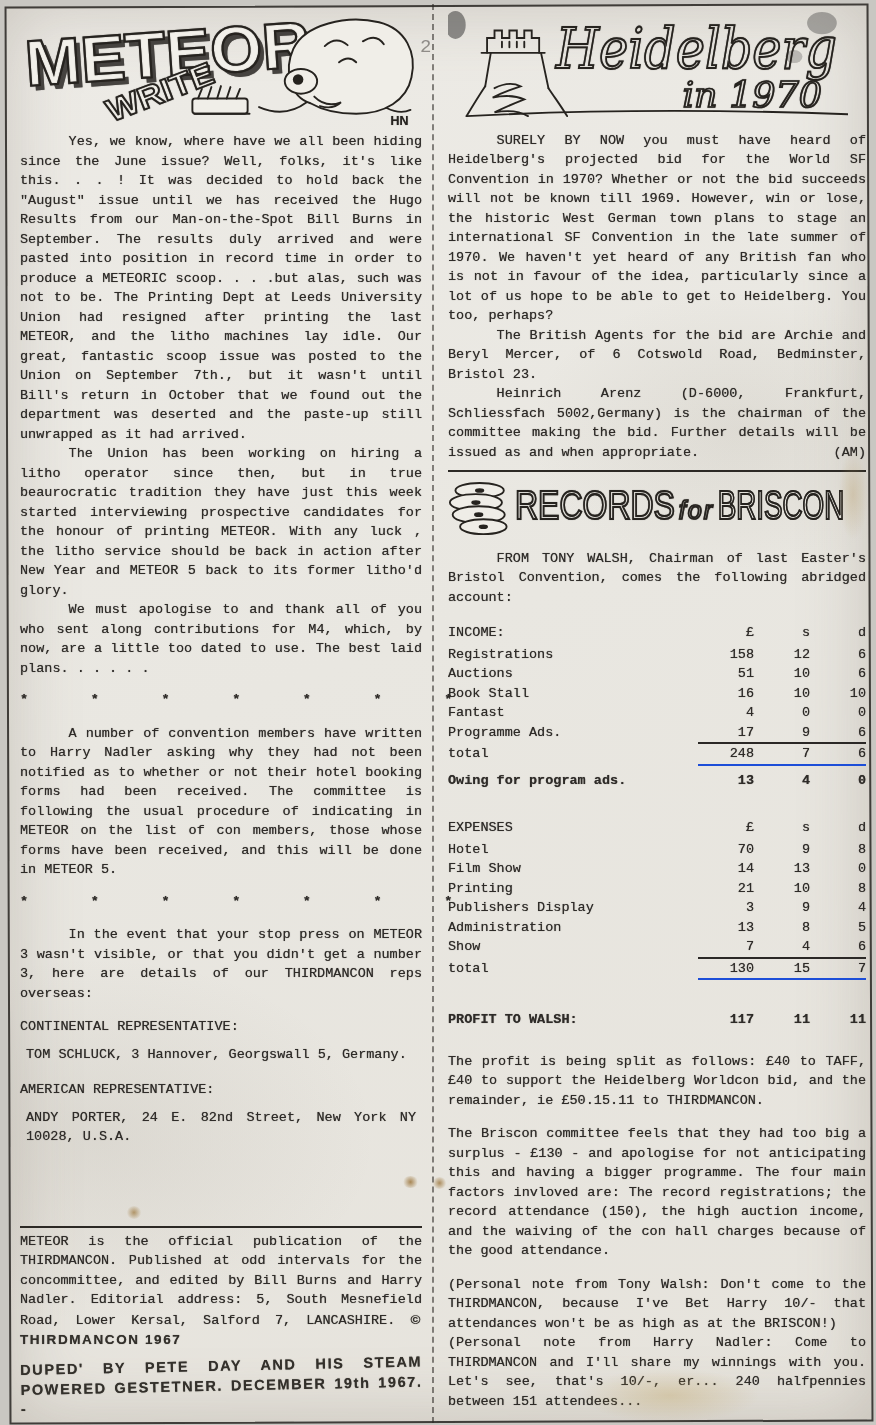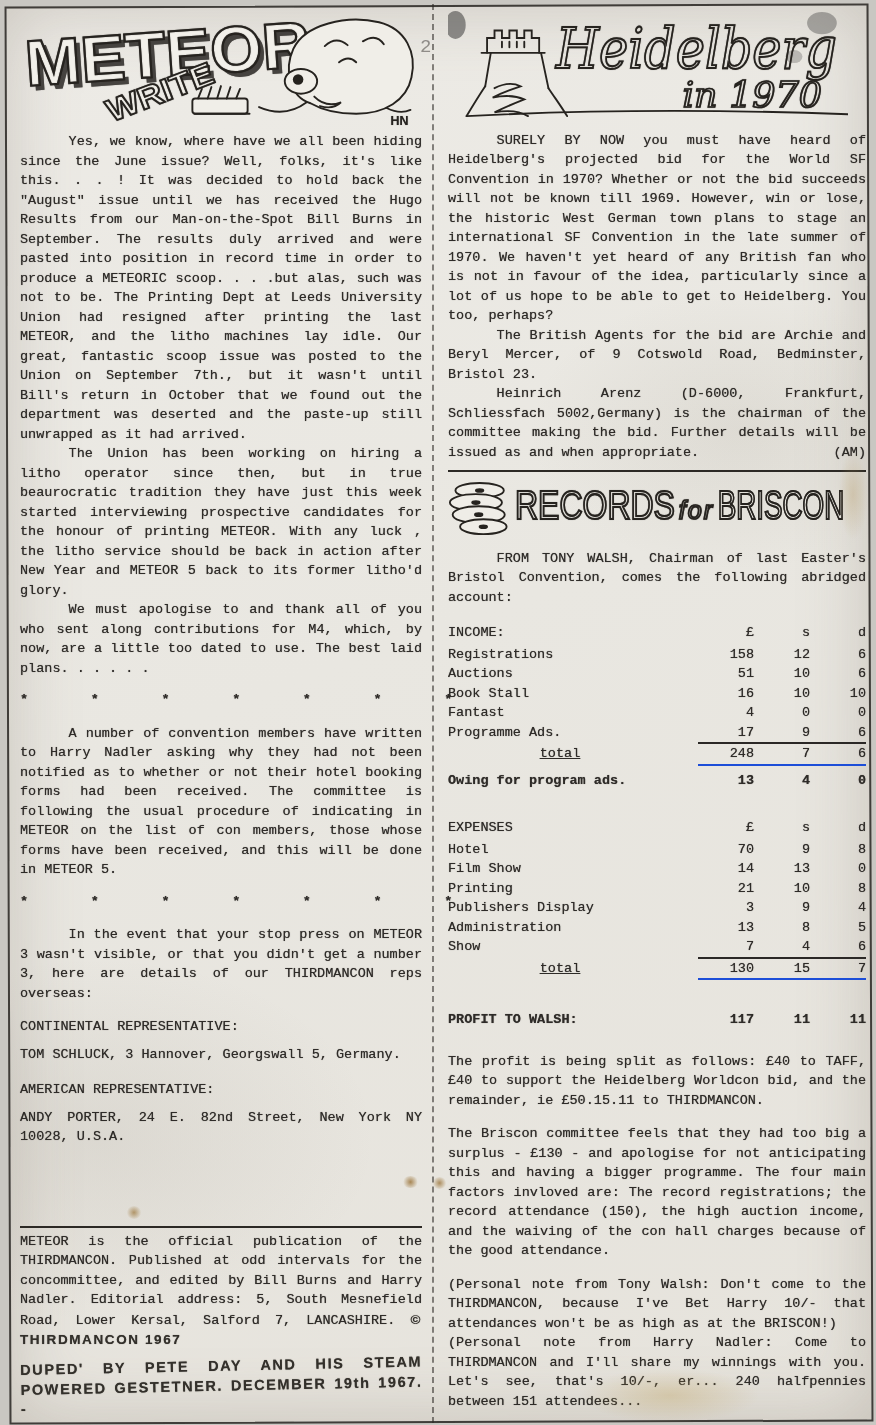--- a/index.html
+++ b/index.html
@@ -34,21 +34,21 @@
     text-align:justify;
     text-shadow: 0 0 0.8px rgba(44,41,37,0.75);
   }
   .tw p { margin:0; }
   p.ind { text-indent:3.6em; }
   .asterisks {
     white-space:pre; text-align:center; margin:12px 0 14px;
     font-weight:bold; letter-spacing:2px;
   }
   .rep-label { margin:14px 0 8px !important; }
-  .rep-addr  { margin:0 0 2px !important; }
+  .rep-addr  { margin:0 6px 2px !important; }
   .footer-box {
     margin-top:auto; border-top:2px solid #2c2925; padding-top:4px;
     margin-bottom:4px;
   }
   .hand {
     font-family:"Liberation Sans", sans-serif; font-weight:700;
     letter-spacing:1.6px; color:#33302b;
   }
   .hand-line {
     display:block; margin-top:10px; font-size:14.5px;
@@ -56,21 +56,21 @@
   }
   .rule { border:none; border-top:2px solid #2c2925; margin:8px 0 6px; }
   .sig { float:right; }
   
   .acct { margin-top:4px; }
   .trow { display:flex; }
   .tl { flex:1; white-space:nowrap; overflow:hidden; }
   .tn { width:56px; text-align:right; }
   .trow.head { margin-bottom:2px; }
   .trow.ruled .tn { border-bottom:2px solid #2b2826;text-align:right; }
-  .trow.total .tl { text-align:center; padding-right:26px;text-decoration:underline; }
+  .trow.total .tl { text-align:left; padding-right:26px; }
   .trow.total .tn { border-bottom:2px solid #1d4ed8; }
   .trow.owing { margin-top:5px;font-weight:bold; }
   .exp-block { margin-top:28px; }
   .profit-row { margin-top:30px; margin-bottom:22px; font-weight:bold; }
   .bpara { margin:0 0 14px !important; }
   .npara { margin:0 !important; }
   .page-num {
     position:absolute; left:420px; top:36px; font-size:19px;
     color:rgba(35,32,28,0.45); font-family:"Liberation Mono", monospace;
   }
@@ -161,21 +161,21 @@
           <path d="M40,44 L34,80 M94,44 L102,82"></path>
           <path d="M44,82 q16,-8 28,-2 q-18,6 -30,12 q20,-4 34,2 q-20,8 -32,14 q22,-4 36,4"></path>
           <path d="M34,80 C26,92 20,102 14,112 M102,82 C110,94 116,102 122,112"></path>
           <path d="M14,112 Q210,102 424,110"></path>
         </g>
         <text class="script" x="116" y="64" font-size="60" textLength="302" lengthAdjust="spacingAndGlyphs" fill="none" stroke="#26231f" stroke-width="2">Heidelberg</text>
         <text class="script" x="252" y="106" font-size="38" textLength="150" lengthAdjust="spacingAndGlyphs" fill="none" stroke="#26231f" stroke-width="1.8">in 1970</text>
       </svg>
 
       <p class="ind">SURELY BY NOW you must have heard of Heidelberg's projected bid for the World SF Convention in 1970?   Whether or not the bid succeeds will not be known till 1969. However, win or lose, the historic West German town plans to stage an international SF Convention in the late summer of 1970.  We haven't yet heard of any British fan who is not in favour of the idea, particularly since a lot of us hope to be able to get to Heidelberg. You too, perhaps?</p>
-      <p class="ind">The British Agents for the bid are Archie and Beryl Mercer, of 9 Cotswold Road, Bedminster, Bristol 23.</p>
+      <p class="ind">The British Agents for the bid are Archie and Beryl Mercer, of 6 Cotswold Road, Bedminster, Bristol 23.</p>
       <p class="ind"><span>Heinrich Arenz (D-6000, Frankfurt, Schliessfach 5002,Germany) is the chairman of the committee making the bid. Further details will be issued as and when appropriate.</span><span class="sig">(AM)</span></p>
 
       <hr class="rule">
 
       
       <svg width="400" height="64" viewBox="0 0 430 64">
         <g stroke="#26231f" stroke-width="2" fill="#efede7">
           <ellipse cx="34" cy="11" rx="26" ry="8"></ellipse>
           <ellipse cx="30" cy="24" rx="28" ry="9"></ellipse>
           <ellipse cx="33" cy="37" rx="28" ry="9"></ellipse>

